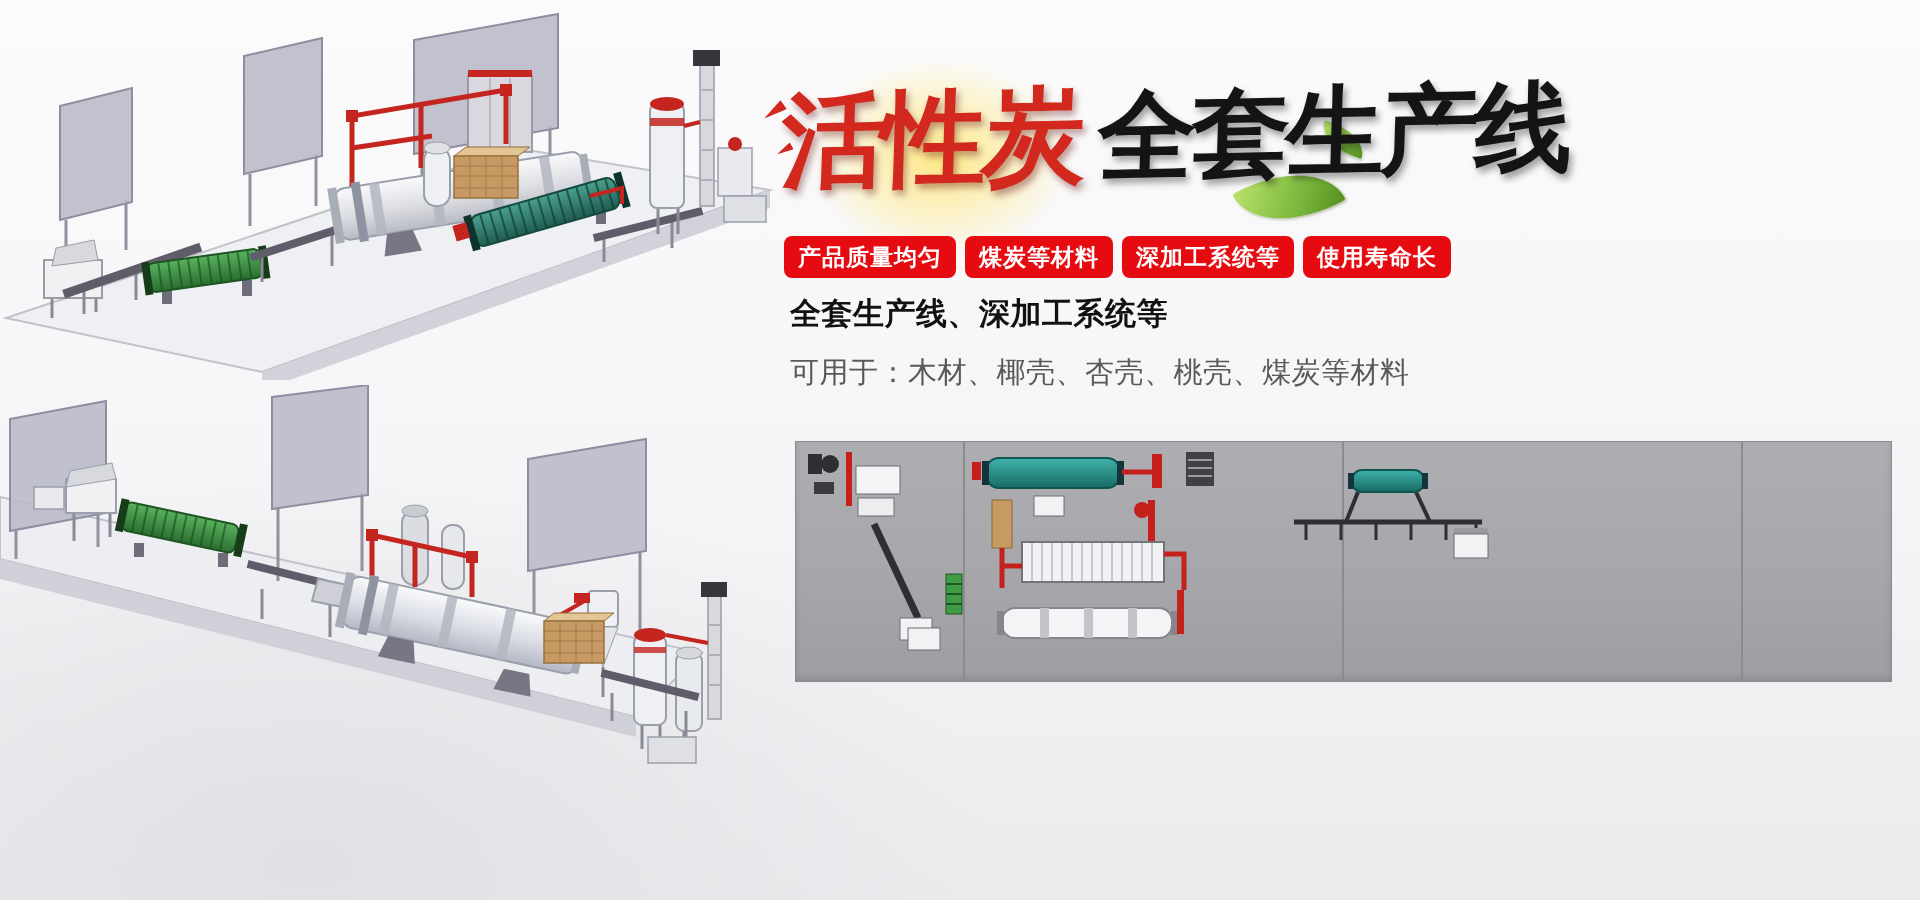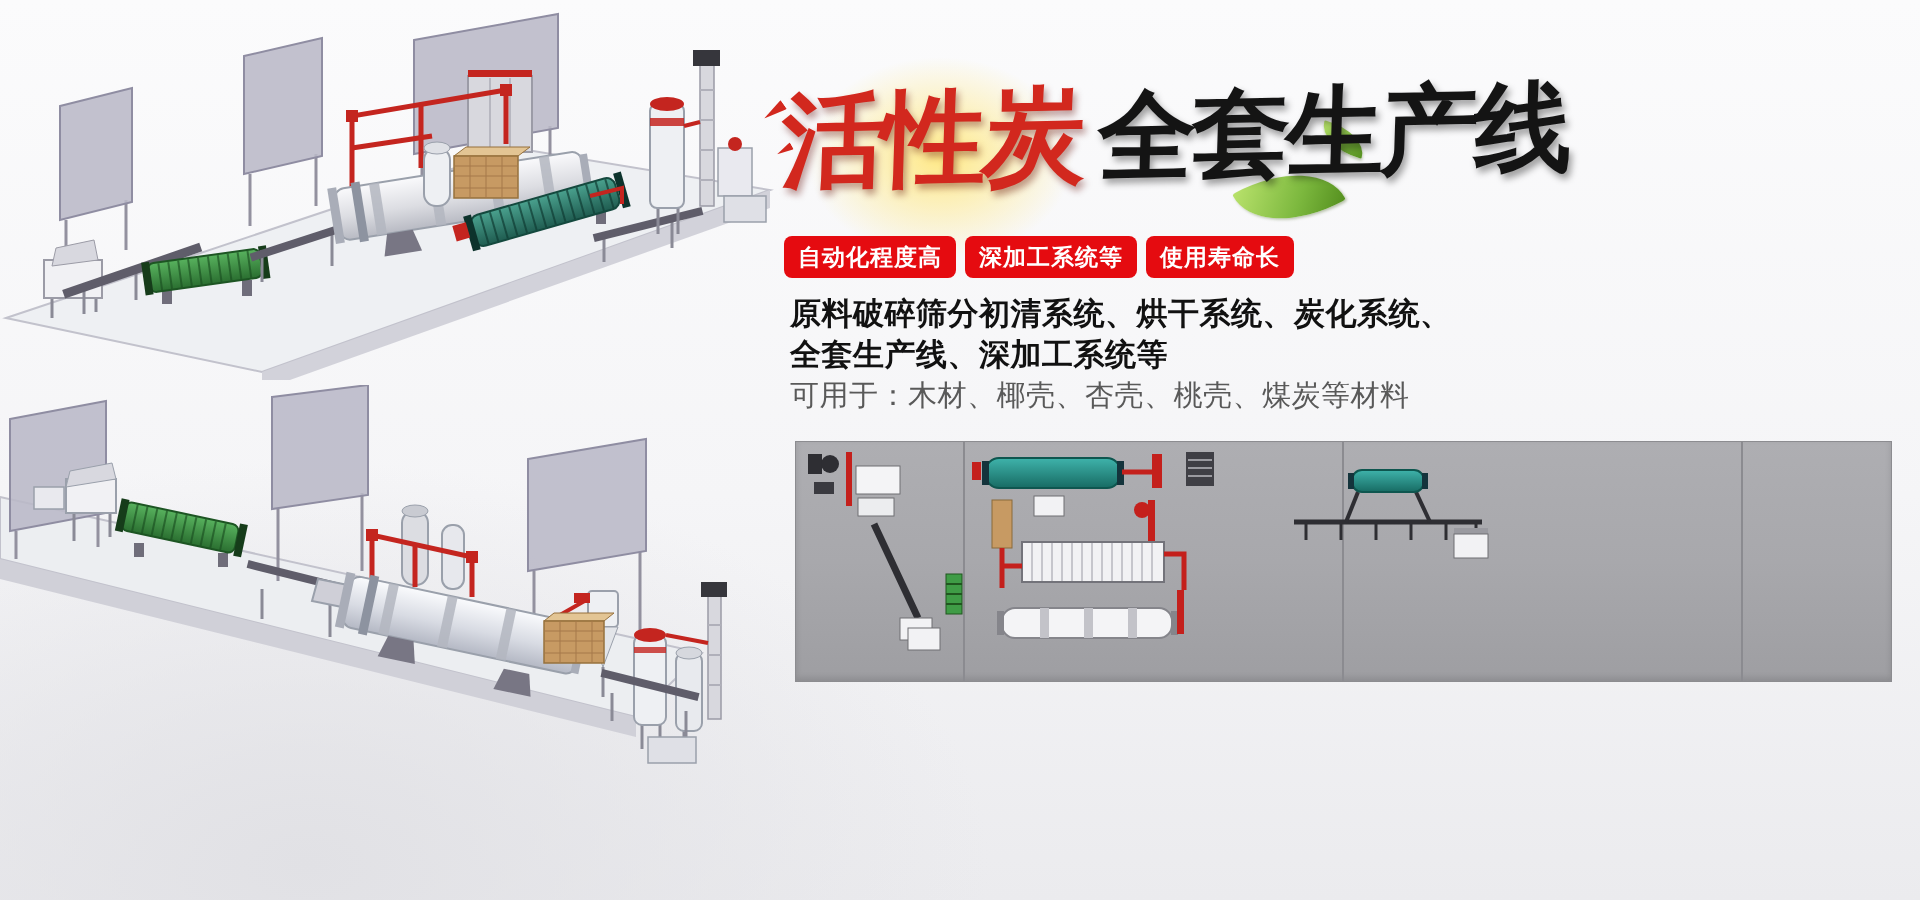--- a/index.html
+++ b/index.html
@@ -50,21 +50,21 @@
 
   .badges{position:absolute;left:784px;top:236px;display:flex;gap:9px;z-index:3}
   .badge{
     background:var(--badge-red,#e50b10);color:#fff;
     font-size:23px;font-weight:bold;height:42px;line-height:42px;
     padding:0 14px;border-radius:8px;letter-spacing:1px;white-space:nowrap;
   }
 
   .desc{position:absolute;left:790px;top:293px;z-index:3}
   .desc .bold{font-size:31px;font-weight:bold;color:#111;line-height:41px;letter-spacing:0.5px;white-space:nowrap}
-  .desc .plain{font-size:29px;font-weight:400;color:#595959;margin-top:1px;letter-spacing:0.5px;white-space:nowrap}
+  .desc .plain{font-size:29px;font-weight:400;color:#595959;margin-top:19px;letter-spacing:0.5px;white-space:nowrap}
 
   .panel{
     position:absolute;left:795px;top:441px;width:1097px;height:241px;z-index:2;
     background:linear-gradient(180deg,#aeaeb2 0%,var(--panel-gray,#a8a8ac) 50%,#9e9ea2 100%);
     border:1px solid #8c8c90;
     box-shadow:inset 0 -3px 6px rgba(0,0,0,.12);
   }
   .panel svg{display:block}
 </style>
 </head>
@@ -428,27 +428,27 @@
   <div class="speck speck-1"></div>
   <div class="speck speck-2"></div>
   <div class="leaf leaf-main"></div>
   <div class="leaf leaf-small"></div>
 
   <div class="title">
     <span class="red">活性炭</span><span class="black">全套生产线</span>
   </div>
 
   <div class="badges">
-    <div class="badge">自动化程度高</div>
+    <div class="badge">产品质量均匀</div>
+    <div class="badge">煤炭等材料</div>
     <div class="badge">深加工系统等</div>
     <div class="badge">使用寿命长</div>
   </div>
 
   <div class="desc">
-    <div class="bold">原料破碎筛分初清系统、烘干系统、炭化系统、</div>
     <div class="bold">全套生产线、深加工系统等</div>
     <div class="plain">可用于：木材、椰壳、杏壳、桃壳、煤炭等材料</div>
   </div>
 
   <div class="panel">
     <svg width="1095" height="239" viewBox="0 0 1095 239">
       <defs>
         <linearGradient id="sTeal" x1="0" y1="0" x2="0" y2="1">
           <stop offset="0" stop-color="#3fb3ab"></stop>
             <stop offset="1" stop-color="#176b63"></stop>

